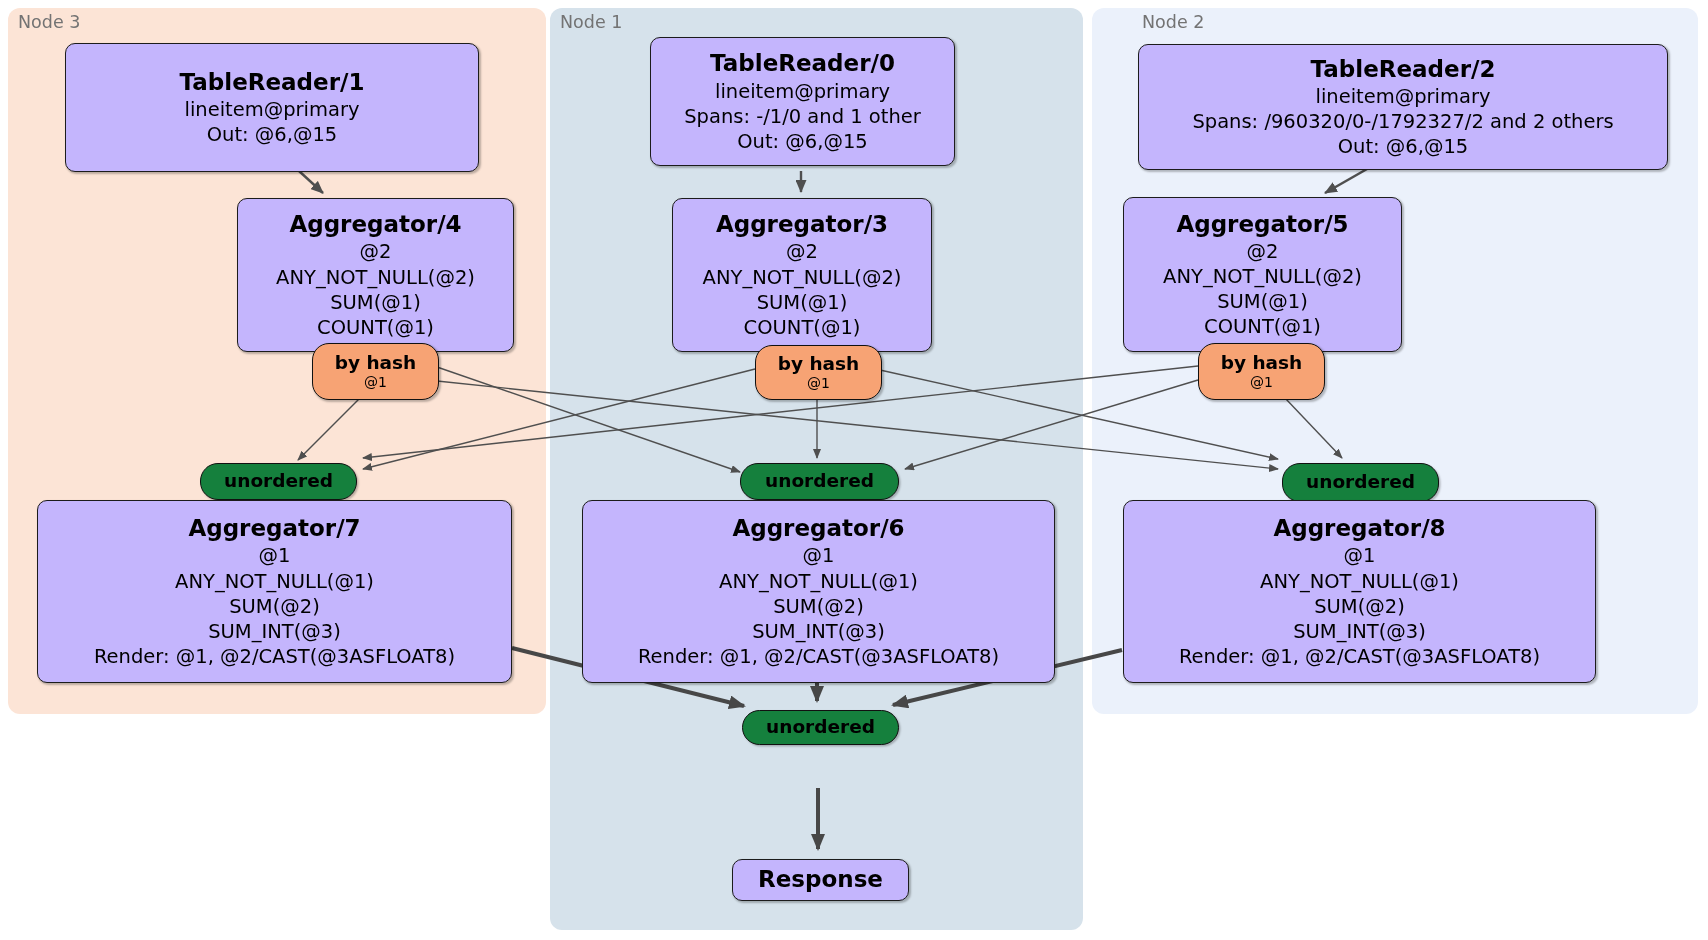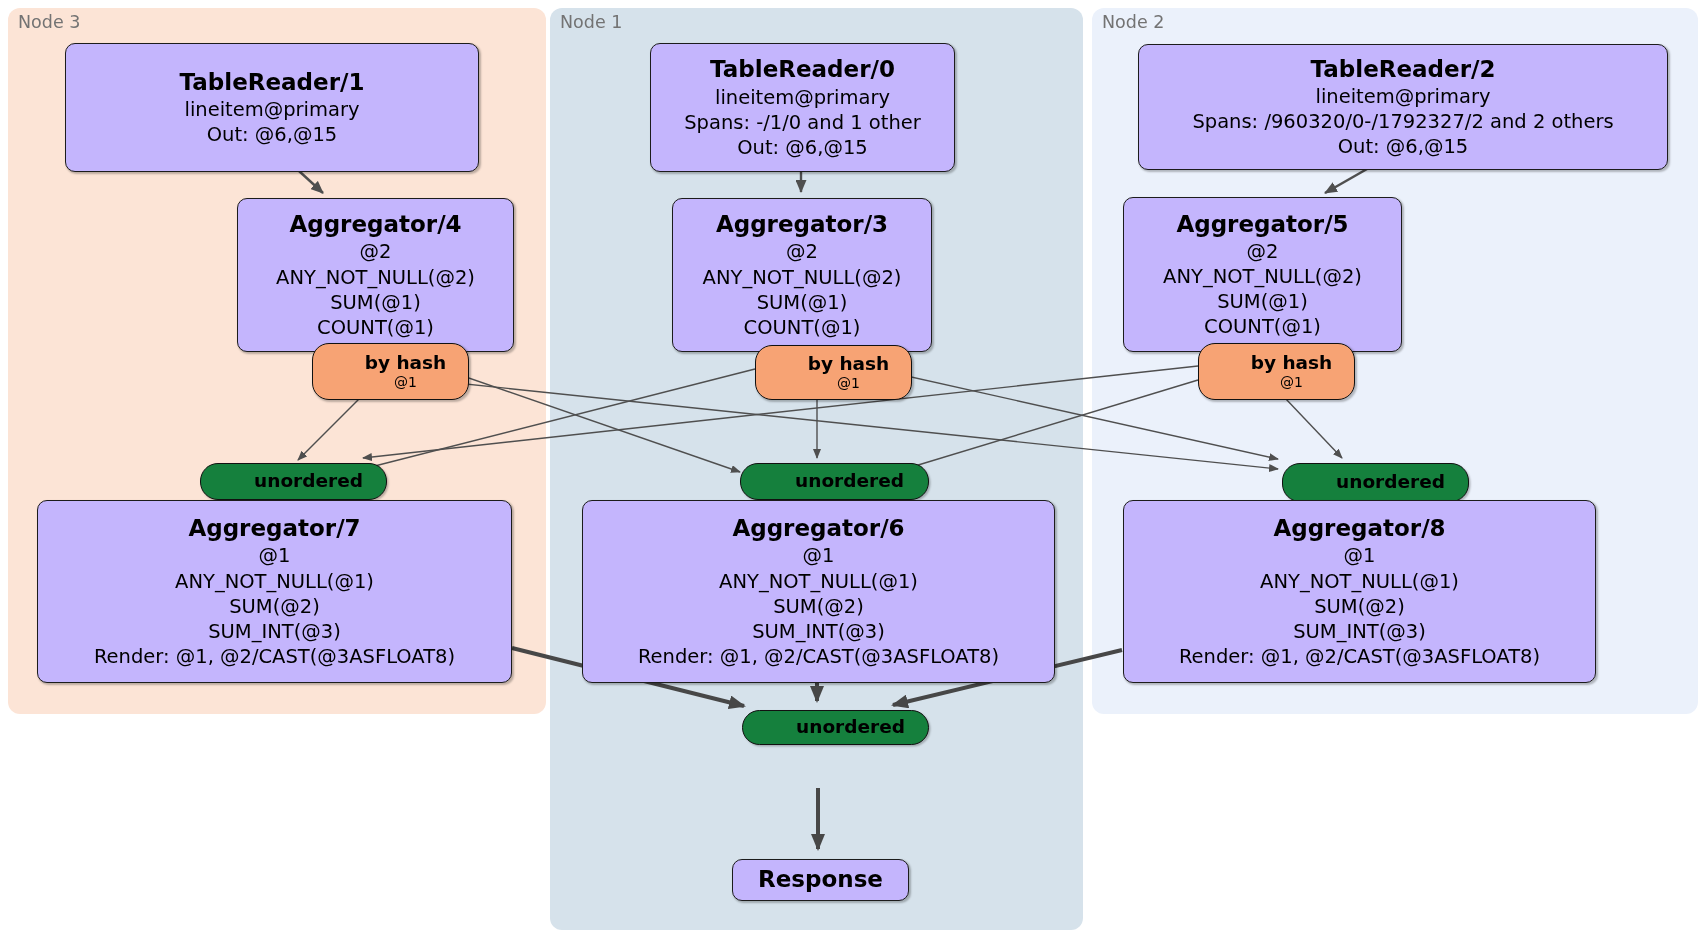--- a/index.html
+++ b/index.html
@@ -13,39 +13,39 @@
   .edges{position:absolute;left:0;top:0;width:1708px;height:940px;pointer-events:none;}
 
   .pbox{position:absolute;background:#c4b5fd;border:1.6px solid #1c1c1c;border-radius:10px;
         display:flex;flex-direction:column;justify-content:center;align-items:center;
         text-align:center;box-shadow:1.5px 1.5px 2px rgba(0,0,0,0.25);}
   .pbox .t{font-size:23px;font-weight:700;line-height:1.28;white-space:nowrap;}
   .pbox .l{font-size:19.5px;line-height:1.29;white-space:nowrap;}
 
   .pill{position:absolute;border:1.6px solid #111;display:flex;flex-direction:column;
         justify-content:center;align-items:center;text-align:center;
-        box-shadow:1.5px 1.5px 2px rgba(0,0,0,0.25);padding-left:30px;}
+        box-shadow:1.5px 1.5px 2px rgba(0,0,0,0.25);}
   .router{background:#f7a374;border-radius:17px;}
   .router .rl{font-size:18.5px;font-weight:700;line-height:1.15;}
   .router .rd{font-size:14px;line-height:1.2;}
   .sync{background:#15803d;border-radius:18px;}
   .sync .sl{font-size:18.5px;font-weight:700;line-height:1;}
 </style>
 </head>
 <body>
 
 <div class="stage">
 
   <div class="panel" style="left:8px;top:8px;width:538px;height:706px;background:#fce4d6;"></div>
   <div class="panel" style="left:550px;top:8px;width:533px;height:922px;background:#d6e2eb;"></div>
   <div class="panel" style="left:1092px;top:8px;width:606px;height:706px;background:#ebf1fb;"></div>
 
   <div class="panel-label" style="left:18px;top:12px;">Node 3</div>
   <div class="panel-label" style="left:560px;top:12px;">Node 1</div>
-  <div class="panel-label" style="left:1102px;top:12px;">Node 2</div>
+  <div class="panel-label" style="left:1142px;top:12px;">Node 2</div>
 
   <svg class="edges" viewBox="0 0 1708 940">
     <defs>
       <marker id="ah-thin" markerUnits="userSpaceOnUse" markerWidth="10" markerHeight="8" refX="9" refY="4" orient="auto">
         <path d="M0,0 L10,4 L0,8 Z" fill="#4f4f4f"></path>
       </marker>
       <marker id="ah-med" markerUnits="userSpaceOnUse" markerWidth="13" markerHeight="11" refX="12" refY="5.5" orient="auto">
         <path d="M0,0 L13,5.5 L0,11 Z" fill="#4f4f4f"></path>
       </marker>
       <marker id="ah-thick" markerUnits="userSpaceOnUse" markerWidth="17" markerHeight="14" refX="15" refY="7" orient="auto">
@@ -72,21 +72,21 @@
     <path d="M1122,650 L893,705" stroke="#474747" stroke-width="4" fill="none" marker-end="url(#ah-thick)"></path>
 
     <path d="M818,788 L818,849" stroke="#474747" stroke-width="4" fill="none" marker-end="url(#ah-thick)"></path>
   </svg>
 
   <div class="pbox" style="left:65px;top:43px;width:412px;height:127px;">
     <div class="t">TableReader/1</div>
     <div class="l">lineitem@primary</div>
     <div class="l">Out: @6,@15</div>
   </div>
-  <div class="pbox" style="left:650px;top:43px;width:303px;height:127px;align-items:center;">
+  <div class="pbox" style="left:650px;top:37px;width:303px;height:127px;align-items:center;">
     <div class="t">TableReader/0</div>
     <div class="l">lineitem@primary</div>
     <div class="l">Spans: -/1/0 and 1 other</div>
     <div class="l">Out: @6,@15</div>
   </div>
   <div class="pbox" style="left:1138px;top:44px;width:528px;height:124px;">
     <div class="t">TableReader/2</div>
     <div class="l">lineitem@primary</div>
     <div class="l">Spans: /960320/0-/1792327/2 and 2 others</div>
     <div class="l">Out: @6,@15</div>

